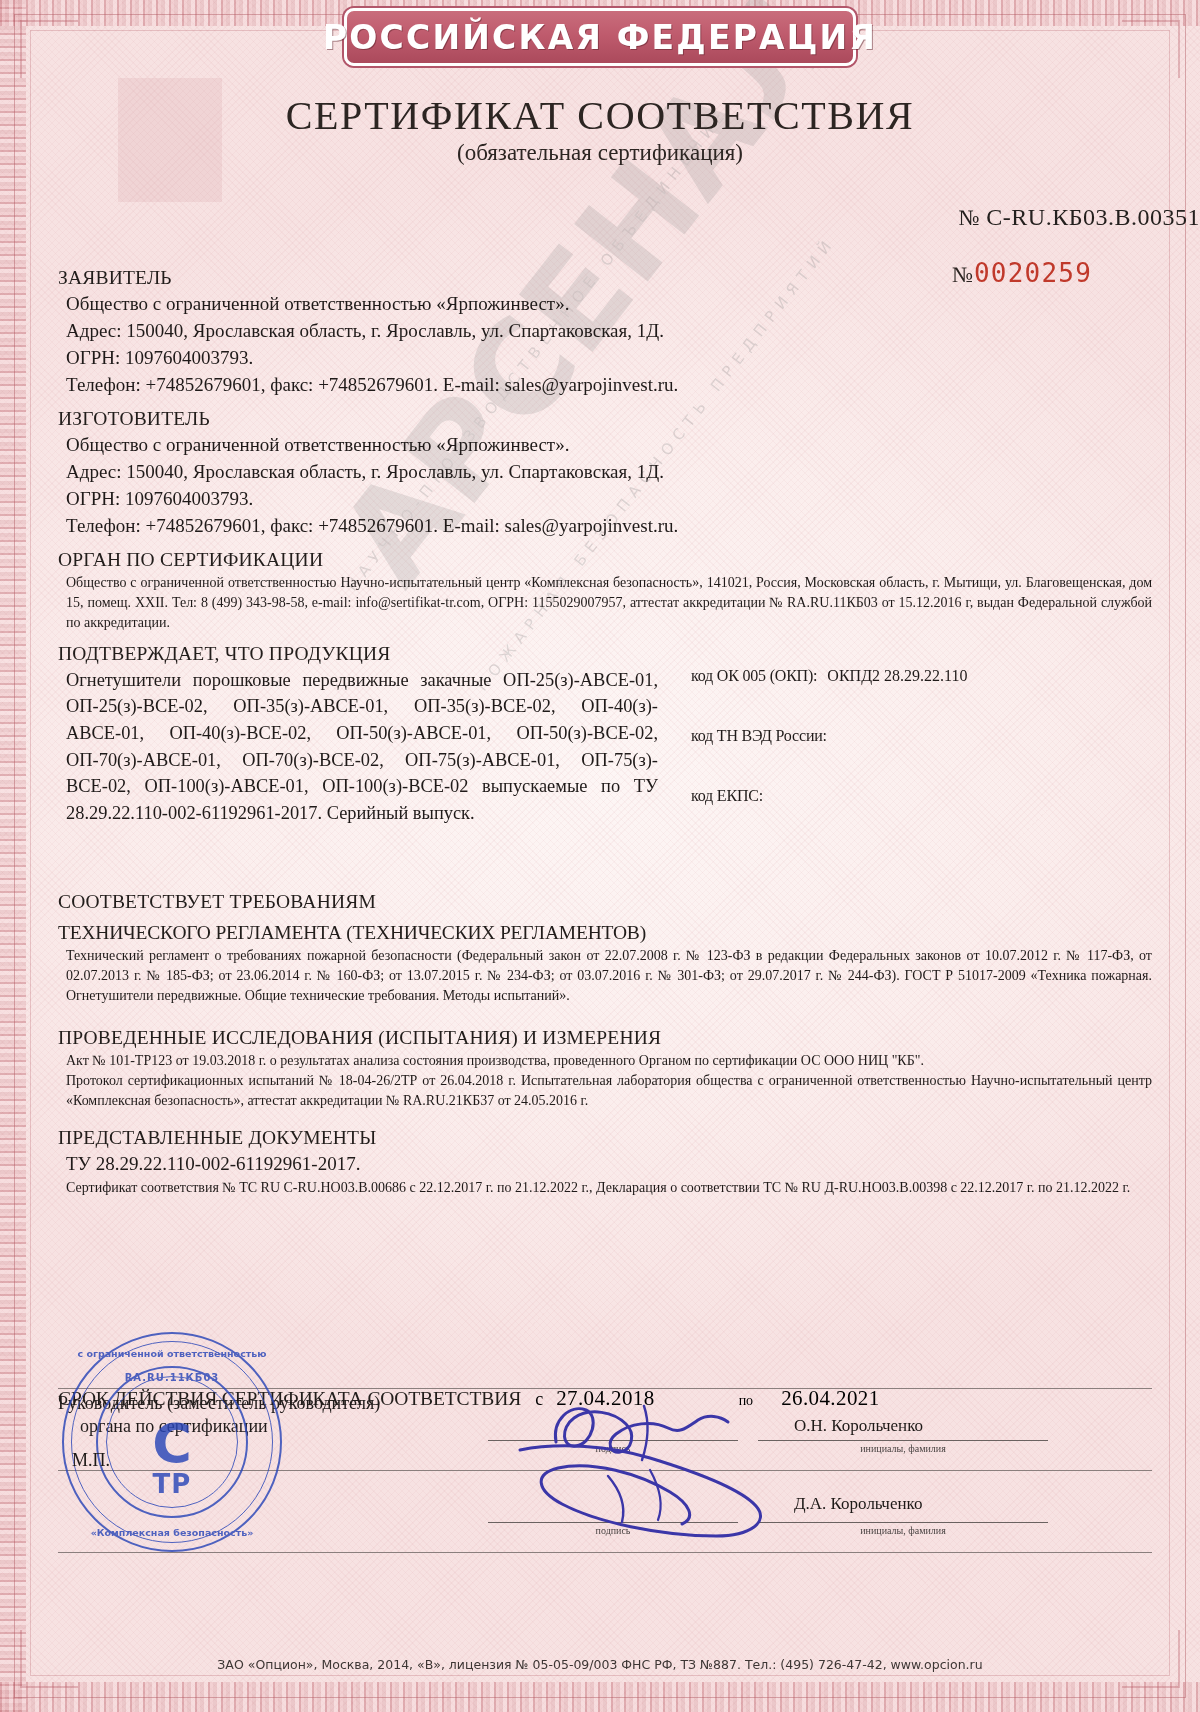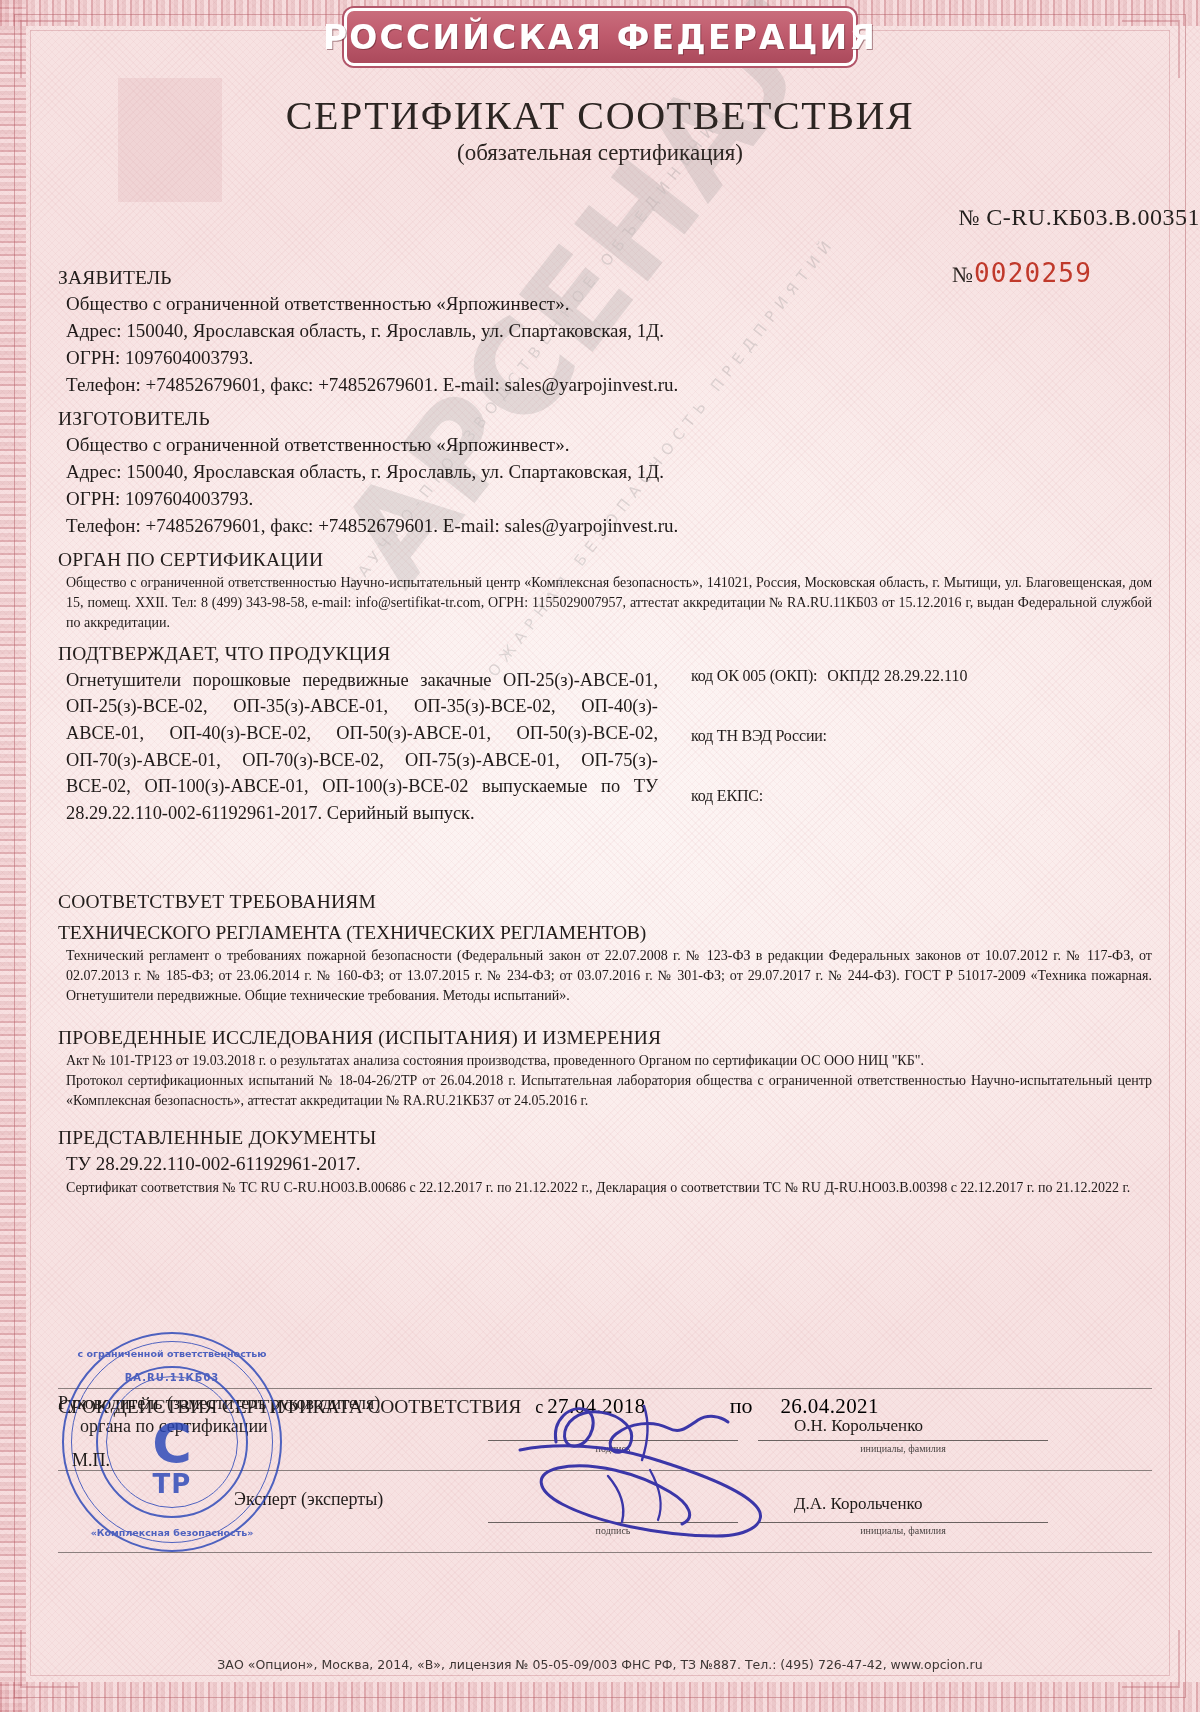--- a/index.html
+++ b/index.html
@@ -133,22 +133,22 @@
   .code-row .val { margin-left: 10px; }
   .code-row.r2 { margin-bottom: 46px; }
 
   
   .validity {
     position: absolute; left: 58px; right: 48px; top: 1352px;
     display: flex; align-items: baseline;
   }
   .validity .vh { font-size: 19.5px; color: #221d1b; letter-spacing: -0.1px; }
   .validity .vlab { font-size: 18px; margin-left: 14px; }
-  .validity .vdate { font-size: 21px; margin-left: 4px; letter-spacing: 0.4px; }
-  .validity .vlab2 { font-size: 22px; margin-left: 84px; margin-top: 41px; }
+  .validity .vdate { font-size: 21px; margin-left: 13px; letter-spacing: 0.4px; }
+  .validity .vlab2 { font-size: 14px; margin-left: 84px; margin-top: 41px; }
   .validity .vdate2 { font-size: 21px; margin-left: 28px; letter-spacing: 0.4px; }
 
   
   .sig-area { position: absolute; left: 58px; right: 48px; top: 1392px; }
   .sig-row { position: relative; height: 72px; }
   .sig-title { font-size: 18px; color: #201b1a; line-height: 1.3; }
   .sig-title .l2 { display: block; padding-left: 22px; }
   .sig-line {
     position: absolute; border-bottom: 1px solid #6a6260;
   }
@@ -339,21 +339,20 @@
         <span class="l2">органа по сертификации</span>
       </div>
       <div class="sig-line" style="left:430px; width:250px; top:48px;"></div>
       <div class="sig-cap" style="left:430px; width:250px; top:51px;">подпись</div>
       <div class="sig-name" style="left:700px; top:24px;">О.Н. Корольченко</div>
       <div class="sig-line" style="left:700px; width:290px; top:48px;"></div>
       <div class="sig-cap" style="left:700px; width:290px; top:51px;">инициалы, фамилия</div>
     </div>
 
     <div class="sig-row" style="margin-top:10px;">
-      <div class="sig-title" style="padding-top:14px; padding-left:176px;">Эксперт (эксперты)</div>
       <div class="sig-line" style="left:430px; width:250px; top:48px;"></div>
       <div class="sig-cap" style="left:430px; width:250px; top:51px;">подпись</div>
       <div class="sig-name" style="left:700px; top:20px;">Д.А. Корольченко</div>
       <div class="sig-line" style="left:700px; width:290px; top:48px;"></div>
       <div class="sig-cap" style="left:700px; width:290px; top:51px;">инициалы, фамилия</div>
     </div>
   </div>
 
   <svg class="scribble sc1" width="220" height="70" viewBox="0 0 220 70">
     <path d="M8,44 C4,22 22,6 38,12 C52,18 44,46 28,48 C14,50 12,30 26,20 C42,9 66,14 78,26 C88,36 84,52 72,54 C62,56 58,44 68,36 C82,25 104,22 120,30 C132,36 138,30 150,22 C160,16 172,18 180,24" fill="none" stroke="#3b36a8" stroke-width="3" stroke-linecap="round"></path>

